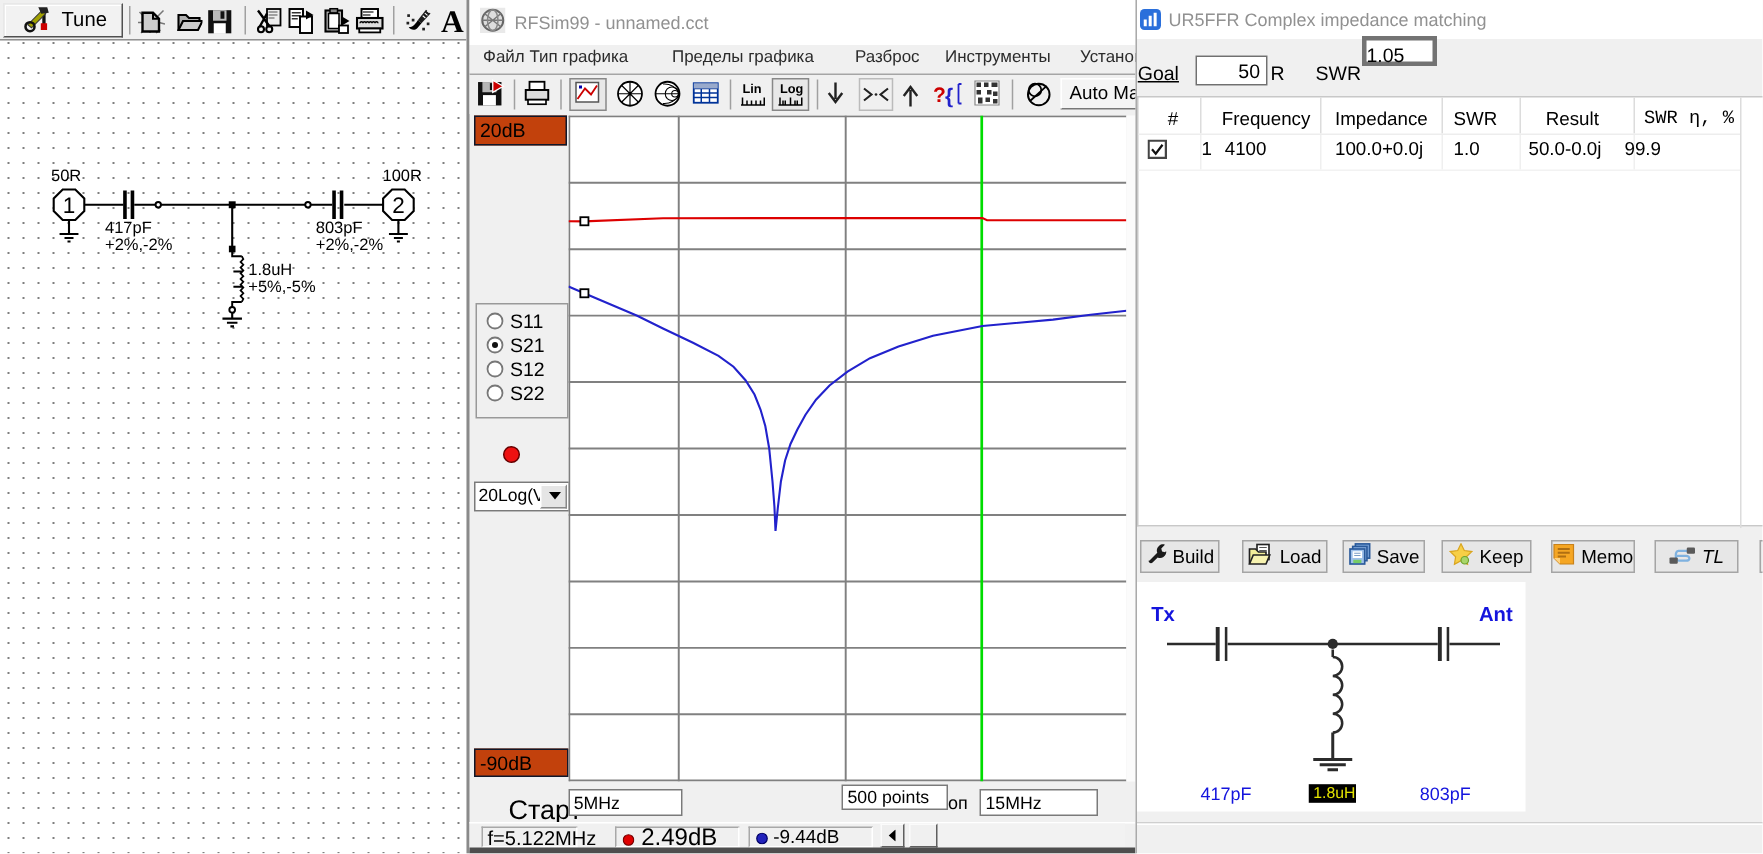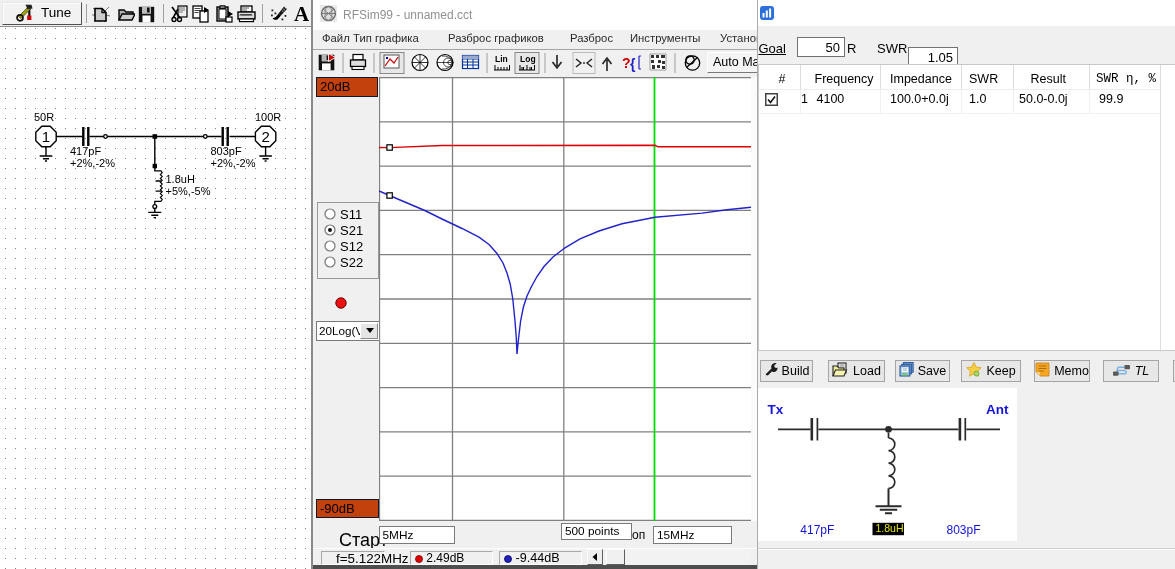--- a/index.html
+++ b/index.html
@@ -144,21 +144,21 @@
     <rect width="17" height="17" fill="#e9e9e9"></rect>
     <circle cx="8.5" cy="8.5" r="7" fill="#ddd" stroke="#666" stroke-width="1.3"></circle>
     <path d="M1.5 8.5 H15.5 M3 4 L14 13 M3 13 L14 4" stroke="#777" stroke-width="1"></path>
     <ellipse cx="8.5" cy="8.5" rx="3.5" ry="7" fill="none" stroke="#888" stroke-width="1"></ellipse>
   </svg>
   <div class="abs" style="left:30px;top:8px;font-size:12px;color:#919191;">RFSim99 - unnamed.cct</div>
 
   <div class="abs" style="left:0;top:30px;width:444px;height:19px;background:#f0f0f0;font-size:11.3px;color:#2b2b2b;white-space:nowrap;">
     <span class="abs" style="left:9px;top:2px;">Файл</span>
     <span class="abs" style="left:40px;top:2px;">Тип графика</span>
-    <span class="abs" style="left:135px;top:2px;">Разброс графиков</span>
+    <span class="abs" style="left:135px;top:2px;">Пределы графика</span>
     <span class="abs" style="left:257px;top:2px;">Разброс</span>
     <span class="abs" style="left:317px;top:2px;">Инструменты</span>
     <span class="abs" style="left:407px;top:2px;">Установки</span>
   </div>
 
   <div class="abs" style="left:0;top:49px;width:444px;height:27px;background:#f0f0f0;border-top:1px solid #a5a5a5;box-sizing:border-box;"></div>
   <svg class="abs" style="left:4px;top:52px;" width="440" height="22" viewBox="0 0 440 22">
 
     <g transform="translate(1,2)">
       <rect x="0.7" y="0.7" width="15.6" height="15.6" fill="#111"></rect>
@@ -309,22 +309,22 @@
 
   <div class="abs" style="left:438px;top:77px;width:6px;height:444px;background:#fbfbfb;"></div>
 
   <div class="abs" style="left:26px;top:529.5px;font-size:18px;">Старт</div>
   <div class="abs" style="left:65.5px;top:525.8px;width:76px;height:18px;background:#fff;border:1px solid #7a7a7a;font-size:11.8px;line-height:16px;padding-left:3px;box-sizing:border-box;">5MHz</div>
   <div class="abs" style="left:248px;top:523.3px;width:71px;height:17px;background:#fff;border:1px solid #7a7a7a;font-size:11.8px;line-height:15px;padding-left:3px;box-sizing:border-box;">500 points</div>
   <div class="abs" style="left:319px;top:528px;font-size:12px;text-align:center;">оп</div>
   <div class="abs" style="left:340px;top:525.8px;width:79px;height:18px;background:#fff;border:1px solid #7a7a7a;font-size:11.8px;line-height:16px;padding-left:3px;box-sizing:border-box;">15MHz</div>
 
   <div class="abs" style="left:0;top:548px;width:444px;height:18px;background:#f0f0f0;border-top:1px solid #fff;"></div>
-  <div class="abs stat" style="left:8px;top:550.5px;width:64px;height:14px;font-size:13.4px;line-height:13px;padding-left:14px;box-sizing:border-box;">f=5.122MHz</div>
-  <div class="abs stat" style="left:97px;top:550.5px;width:83px;height:14px;font-size:12px;line-height:13px;padding-left:4px;box-sizing:border-box;"><svg width="8" height="8" style="vertical-align:-1px;">
+  <div class="abs stat" style="left:8px;top:550.5px;width:64px;height:14px;font-size:13.4px;line-height:13px;padding-left:3px;box-sizing:border-box;">f=5.122MHz</div>
+  <div class="abs stat" style="left:97px;top:550.5px;width:83px;height:14px;font-size:16px;line-height:13px;padding-left:4px;box-sizing:border-box;"><svg width="8" height="8" style="vertical-align:-1px;">
         <circle cx="4" cy="4" r="3.5" fill="#e00000" stroke="#7a0000" stroke-width="0.8"></circle>
       </svg> 2.49dB</div>
   <div class="abs stat" style="left:186px;top:550.5px;width:83px;height:14px;font-size:12.6px;line-height:13px;padding-left:4px;box-sizing:border-box;"><svg width="8" height="8" style="vertical-align:-1px;">
         <circle cx="4" cy="4" r="3.5" fill="#2222bb" stroke="#000066" stroke-width="0.8"></circle>
       </svg> -9.44dB</div>
   <div class="abs" style="left:274px;top:548.5px;width:163px;height:16.5px;background:#f2f2f2;"></div>
   <div class="abs" style="left:274px;top:548.5px;width:15.5px;height:16.5px;background:#eeeeee;border:1px solid;border-color:#fbfbfb #5f5f5f #5f5f5f #fbfbfb;box-sizing:border-box;"></div>
   <svg class="abs" style="left:278px;top:552.5px;" width="7" height="8">
       <path d="M6 0 L1.5 4 L6 8 Z" fill="#000"></path>
     </svg>
@@ -334,26 +334,27 @@
 
 <div class="abs" id="rightwin" style="left:757px;top:0;width:418px;height:569px;background:#f0f0f0;border-left:1px solid #aaa;box-sizing:border-box;">
 
   <div class="abs" style="left:0;top:0;width:418px;height:26px;background:#fff;"></div>
   <svg class="abs" style="left:2px;top:6px;" width="14" height="14" viewBox="0 0 14 14">
     <rect width="14" height="14" rx="3" fill="#2a6fdb"></rect>
     <rect x="2.5" y="7" width="2" height="4.5" fill="#fff"></rect>
     <rect x="5.8" y="4.5" width="2" height="7" fill="#fff"></rect>
     <rect x="9.1" y="2.5" width="2" height="9" fill="#fff"></rect>
   </svg>
+  <div class="abs" style="left:21px;top:6px;font-size:12px;color:#919191;">UR5FFR Complex impedance matching</div>
 
   <div class="abs" style="left:0.5px;top:41px;font-size:13px;text-decoration:underline;">Goal</div>
   <div class="abs" style="left:39px;top:36.5px;width:48px;height:20px;background:#fff;border:1px solid #707070;font-size:13px;line-height:19px;text-align:right;padding-right:4px;box-sizing:border-box;">50</div>
   <div class="abs" style="left:89px;top:41px;font-size:13px;">R</div>
   <div class="abs" style="left:119px;top:41px;font-size:13px;">SWR</div>
-  <div class="abs" style="left:150px;top:47px;width:50px;height:20px;background:#fff;border:1px solid #737373;font-size:13px;line-height:19px;text-align:right;padding-right:4px;box-sizing:border-box;">1.05</div>
+  <div class="abs" style="left:150px;top:24px;width:50px;height:20px;background:#fff;border:3px solid #737373;font-size:13px;line-height:19px;padding-right:4px;box-sizing:border-box;">1.05</div>
 
   <div class="abs" style="left:0px;top:64px;width:418px;height:287px;background:#fff;border:1px solid #c8c8c8;border-right:none;box-sizing:border-box;">
     <div class="abs" style="left:41px;top:0;width:1px;height:24px;background:#dcdcdc;"></div>
     <div class="abs" style="left:121px;top:0;width:1px;height:24px;background:#dcdcdc;"></div>
     <div class="abs" style="left:202px;top:0;width:1px;height:24px;background:#dcdcdc;"></div>
     <div class="abs" style="left:254px;top:0;width:1px;height:24px;background:#dcdcdc;"></div>
     <div class="abs" style="left:330px;top:0;width:1px;height:24px;background:#dcdcdc;"></div>
     <div class="abs" style="left:41px;top:24px;width:1px;height:24px;background:#efefef;"></div>
     <div class="abs" style="left:121px;top:24px;width:1px;height:24px;background:#efefef;"></div>
     <div class="abs" style="left:202px;top:24px;width:1px;height:24px;background:#efefef;"></div>
@@ -373,21 +374,21 @@
     <div class="abs" style="font-size:12.5px;color:#000;top:26.5px;left:0;width:418px;">
       <svg class="abs" style="left:6px;top:1px;" width="13" height="13">
           <rect x="0.75" y="0.75" width="11.5" height="11.5" fill="#fff" stroke="#444" stroke-width="1.5"></rect>
           <path d="M3 6.5 L5.5 9.5 L10 3.5" stroke="#111" stroke-width="1.5" fill="none"></path>
         </svg>
       <span class="abs" style="left:42px;">1</span>
       <span class="abs" style="left:57.5px;">4100</span>
       <span class="abs" style="left:131px;">100.0+0.0j</span>
       <span class="abs" style="left:210px;">1.0</span>
       <span class="abs" style="left:260px;">50.0-0.0j</span>
-      <span class="abs" style="left:340px;text-align:center;">99.9</span>
+      <span class="abs" style="left:324px;text-align:center;">99.9</span>
     </div>
   </div>
 
   <div class="abs" id="btnrow" style="left:0;top:360px;width:418px;height:22px;font-size:12.5px;">
       <div class="abs" style="left:1.5px;top:0;width:53px;height:22px;background:#e7e7e7;border:1px solid #a5a5a5;box-sizing:border-box;text-align:center;line-height:20px;white-space:nowrap;"><span style="display:inline-block;vertical-align:-2px;margin-right:4px;"><svg width="15" height="15" viewBox="0 0 15 15">
             <path d="M3.2 11.8 L8.5 6.5 C7.8 4.8 8.3 3 9.8 1.8 C11 0.8 12.6 0.7 13.6 1.2 L11.2 3.6 L11.7 5.6 L13.7 6.1 L14.4 5.4 C14.8 6.8 14 8.5 12.6 9.4 C11.4 10.2 9.9 10.2 8.8 9.6 L5.4 13 C4.8 13.6 3.8 13.6 3.2 13 C2.6 12.4 2.6 11.4 3.2 11.8 Z" fill="#1a1a1a"></path>
           </svg></span>Build</div>
       <div class="abs" style="left:70px;top:0;width:57px;height:22px;background:#e7e7e7;border:1px solid #a5a5a5;box-sizing:border-box;text-align:center;line-height:20px;white-space:nowrap;"><span style="display:inline-block;vertical-align:-2px;margin-right:4px;"><svg width="17" height="15" viewBox="0 0 17 15">
             <rect x="6" y="1" width="8" height="10" fill="#fff" stroke="#222" stroke-width="1.1"></rect>
             <path d="M7.5 3 H12.5 M7.5 5 H12.5 M7.5 7 H11" stroke="#555" stroke-width="0.8"></path>

